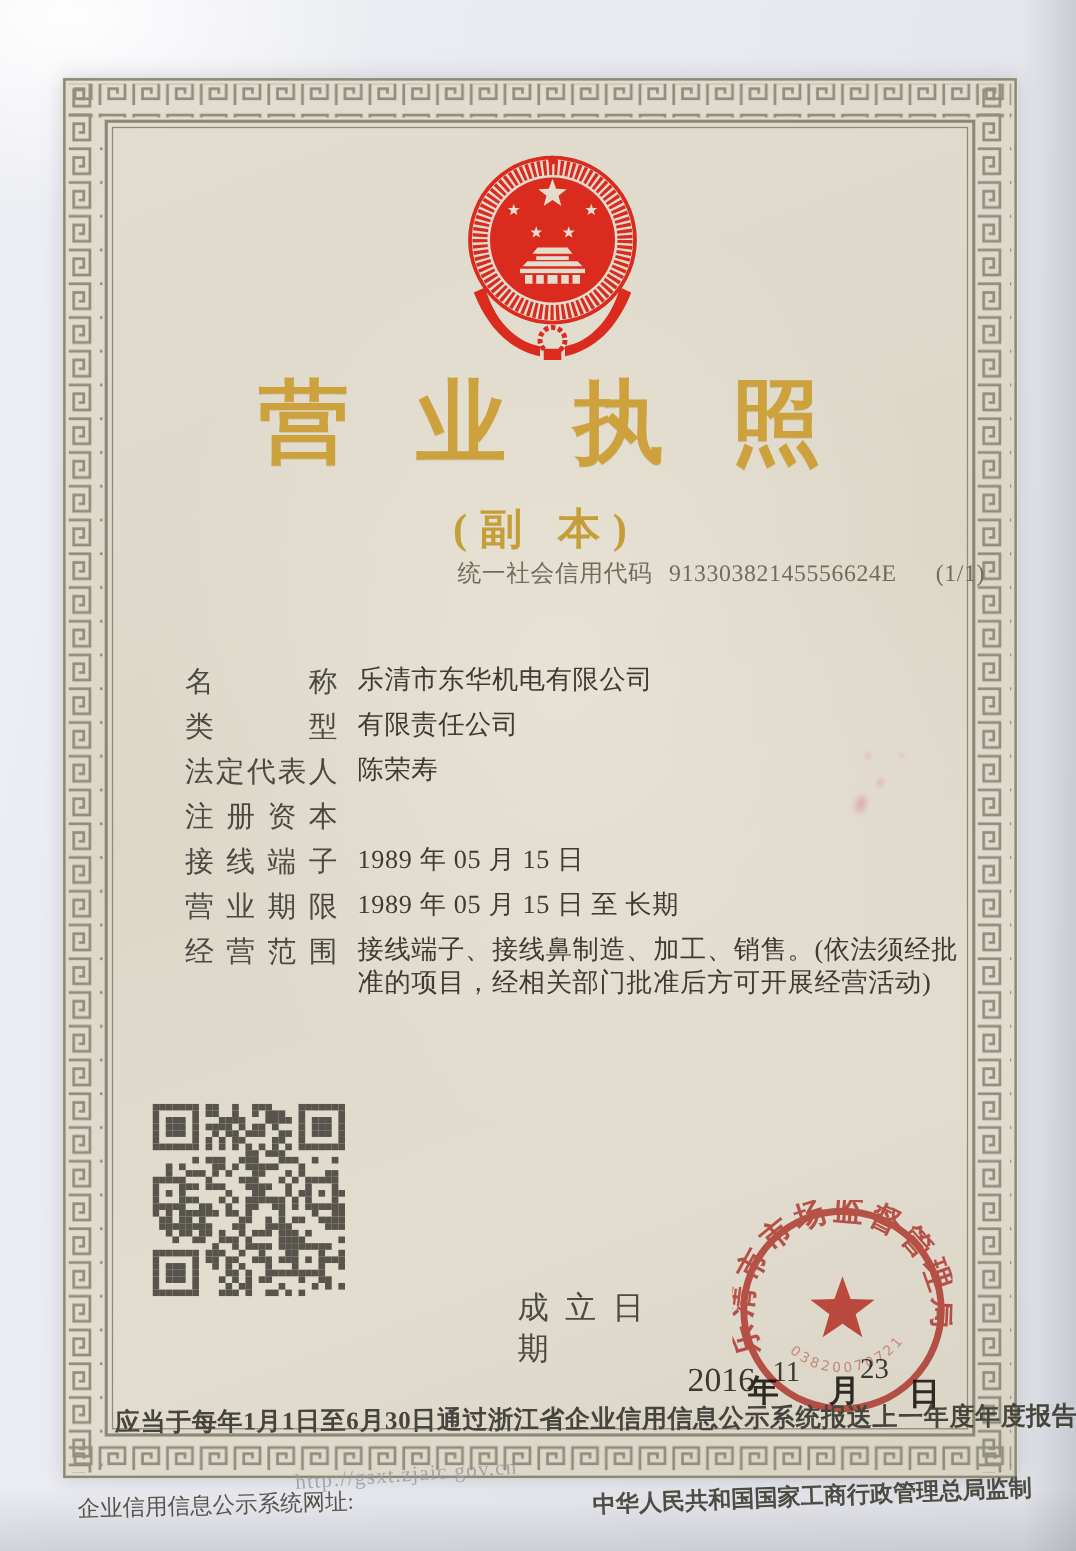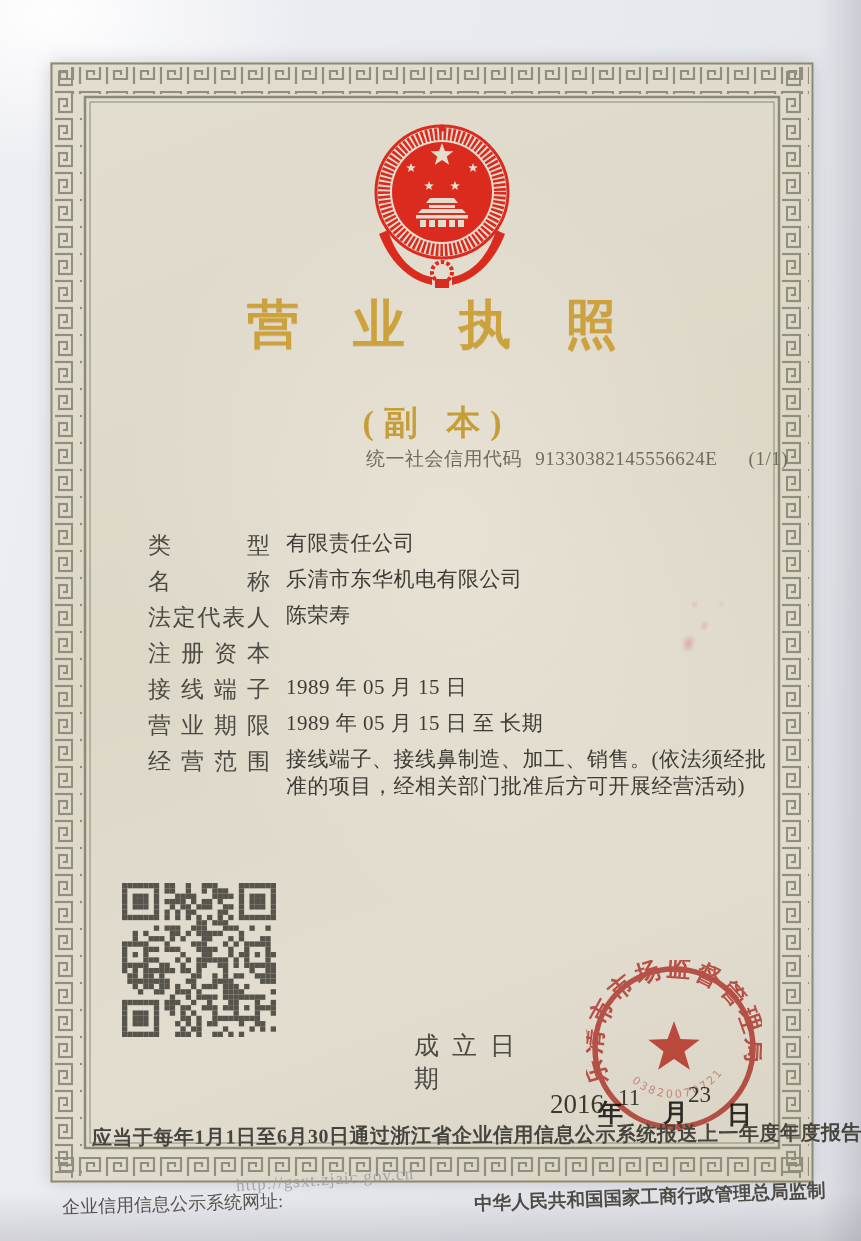--- a/index.html
+++ b/index.html
@@ -12,21 +12,21 @@
       linear-gradient(100deg,#edeef3 0%,#e8eaef 55%,#e1e3e9 100%);}
   .cert{position:absolute;left:50px;top:62px;width:764px;height:1121px;
     background:
       radial-gradient(62% 48% at 52% 42%, rgba(240,235,223,.55), rgba(240,235,223,0) 70%),
       linear-gradient(160deg,#e2ddcf 0%,#ddd7c8 45%,#e3ddd0 75%,#d9d3c4 100%);
     box-shadow:0 0 16px rgba(120,120,132,.28);}
   .border-svg{position:absolute;left:0;top:0;}
   .abs{position:absolute;}
   .title{left:50px;top:290px;width:764px;text-align:center;
     font-family:"Liberation Sans","DejaVu Sans",sans-serif;font-weight:bold;
-    font-size:52px;color:#cda13b;text-shadow:0 1px 0 rgba(120,90,20,.15);}
+    font-size:72px;color:#cda13b;text-shadow:0 1px 0 rgba(120,90,20,.15);}
   .title span{letter-spacing:54px;margin-right:-54px;}
   .subtitle{left:50px;top:400px;width:764px;text-align:center;font-weight:bold;
     font-size:34px;color:#c69e37;}
   .subtitle span{letter-spacing:10px;margin-right:-10px;}
   .credit{left:0;top:446px;width:788px;text-align:right;font-size:19px;color:#6f6d5a;letter-spacing:.5px;}
   .credit .code{margin-left:8px;}
   .credit .pg{margin-left:26px;}
   .fields{left:148px;top:530px;width:640px;}
   .frow{display:flex;align-items:flex-start;height:36px;}
   .flabel{width:122px;font-size:23px;color:#4b4a42;text-align:justify;text-align-last:justify;flex:0 0 122px;}
@@ -117,26 +117,26 @@
   </div>
 
   <div class="abs credit">
     <span>统一社会信用代码</span>
     <span class="code">91330382145556624E</span>
     <span class="pg">(1/1)</span>
   </div>
 
   <div class="abs fields">
     <div class="frow">
+      <div class="flabel">名称</div>
+      <div class="fvalue">乐清市东华机电有限公司</div>
+    </div>
+    <div class="frow">
       <div class="flabel">类型</div>
       <div class="fvalue">有限责任公司</div>
-    </div>
-    <div class="frow">
-      <div class="flabel">名称</div>
-      <div class="fvalue">乐清市东华机电有限公司</div>
     </div>
     <div class="frow">
       <div class="flabel">法定代表人</div>
       <div class="fvalue">陈荣寿</div>
     </div>
     <div class="frow">
       <div class="flabel">注册资本</div>
     </div>
     <div class="frow">
       <div class="flabel">接线端子</div>

